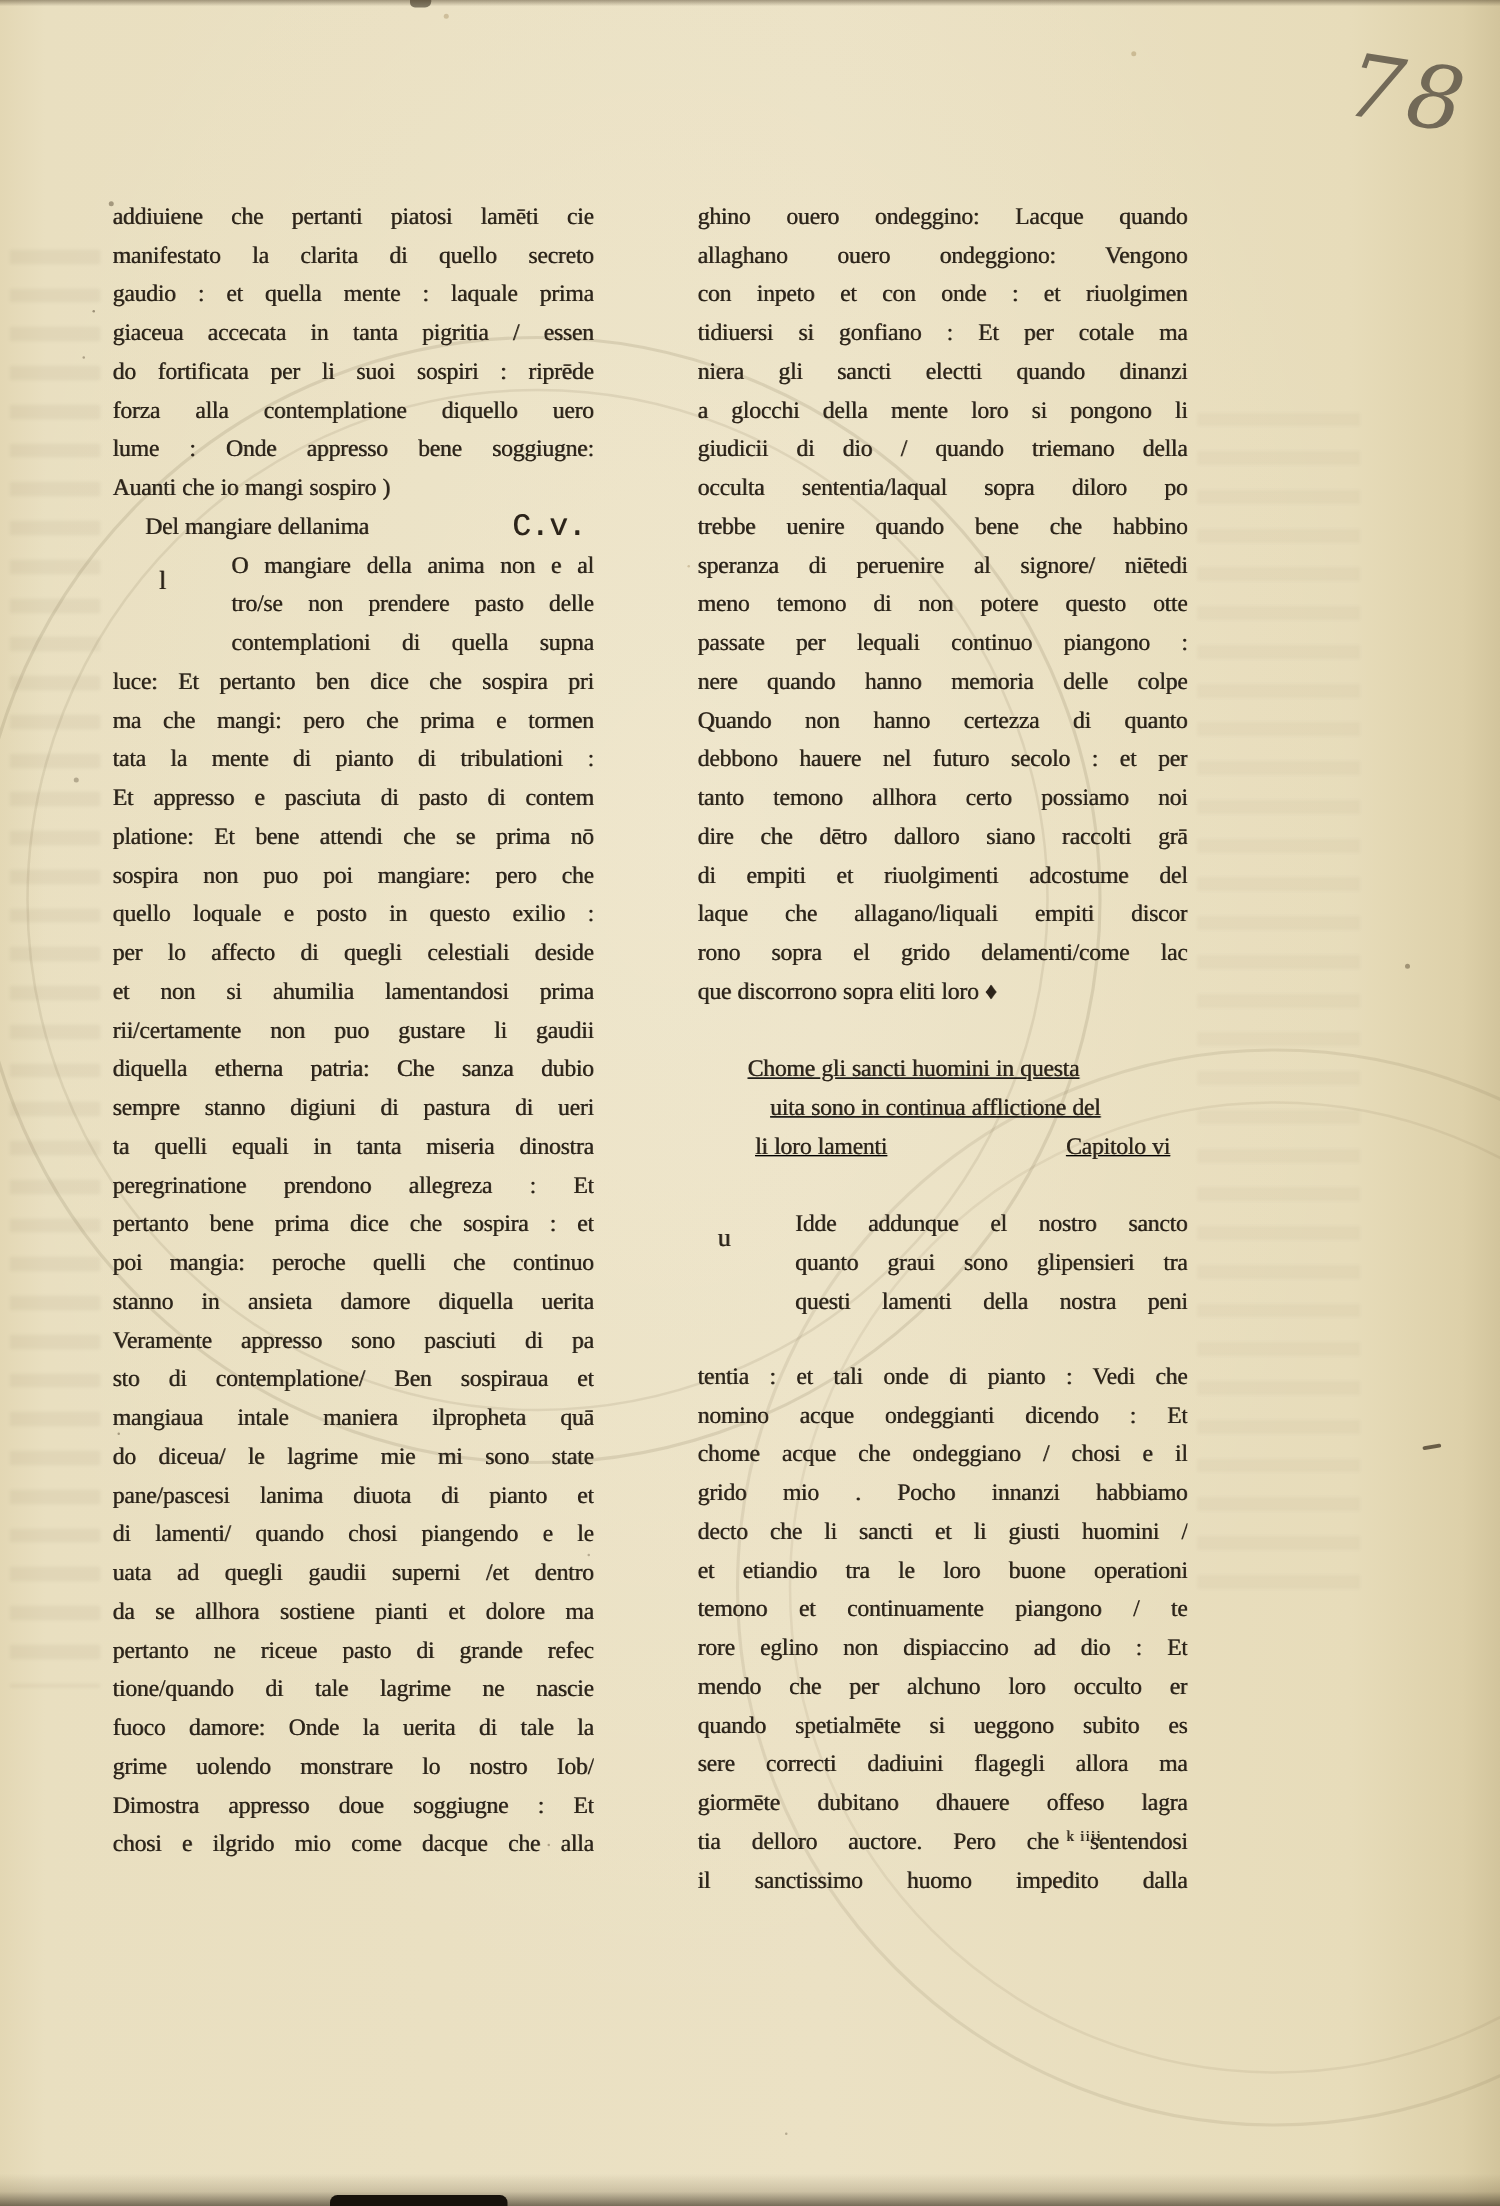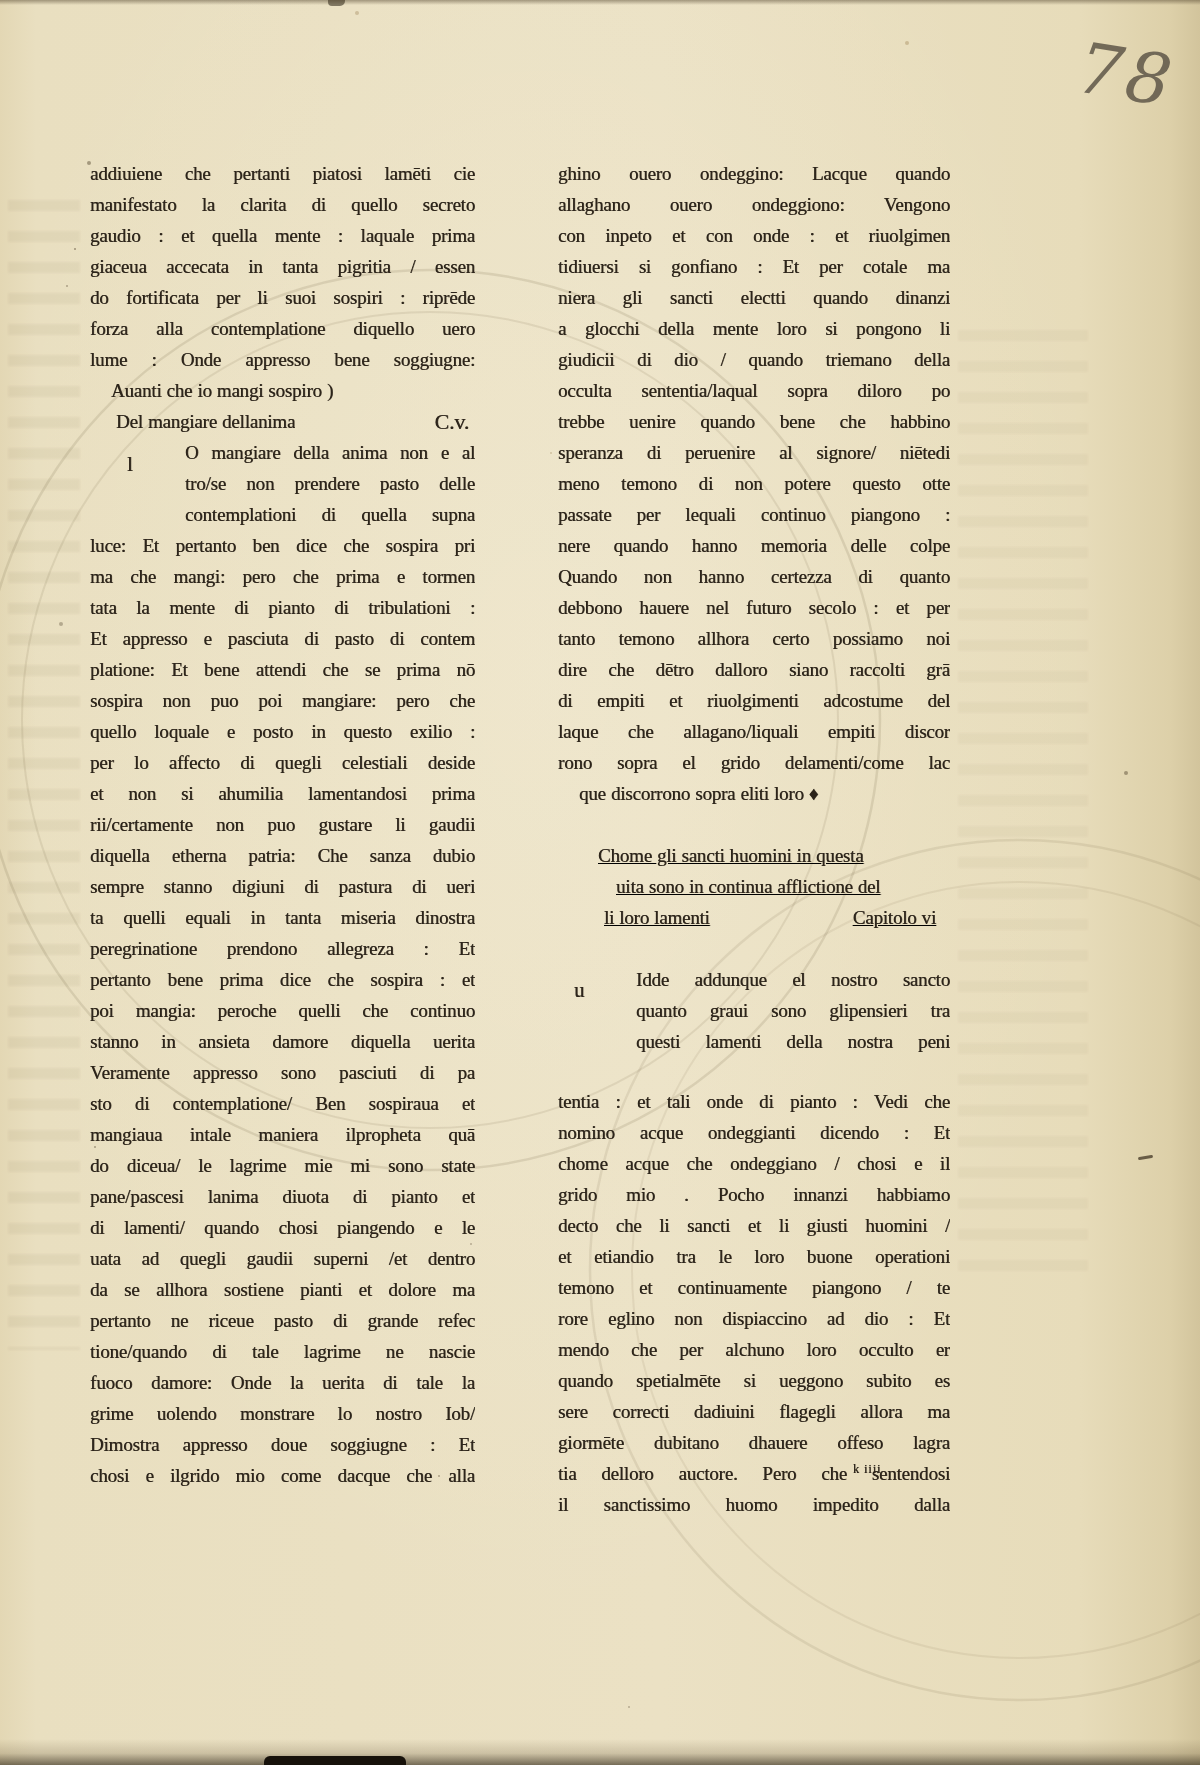--- a/index.html
+++ b/index.html
@@ -75,26 +75,26 @@
   .line {
     height:31px; line-height:31px;
     font-size:19px; letter-spacing:-0.2px; word-spacing:0.5px;
     color:#2c241a;
     text-shadow:0.5px 0 0 rgba(44,36,26,0.75);
     text-align:justify; text-align-last:justify;
     overflow:hidden; white-space:nowrap;
   }
   .ragged { text-align:left; text-align-last:left; }
   .blk-p1-l .line:last-child,
-  .blk-p1-r .line:last-child { text-align:right; text-align-last:left;margin-left:21px; }
+  .blk-p1-r .line:last-child { text-align:right; text-align-last:left; }
 
   
   .blk-h5 { top:248px; display:flex; }
   .blk-h5 .h-title { padding-left:26px; }
-  .blk-h5 .h-num { margin-left:auto; padding-right:6px; font-size:22px; }
+  .blk-h5 .h-num { margin-left:auto; padding-right:6px; font-size:25px;font-family:Liberation Mono, monospace; }
 
   
   .blk-o5 { top:279px; }
   .blk-o5 .line { padding-left:95px; }
 
   .blk-p2-l { top:372px; }
 
   
   .blk-h6 { top:682px;text-decoration:underline; }
   .blk-h6 .line { text-align:left; text-align-last:left; }

